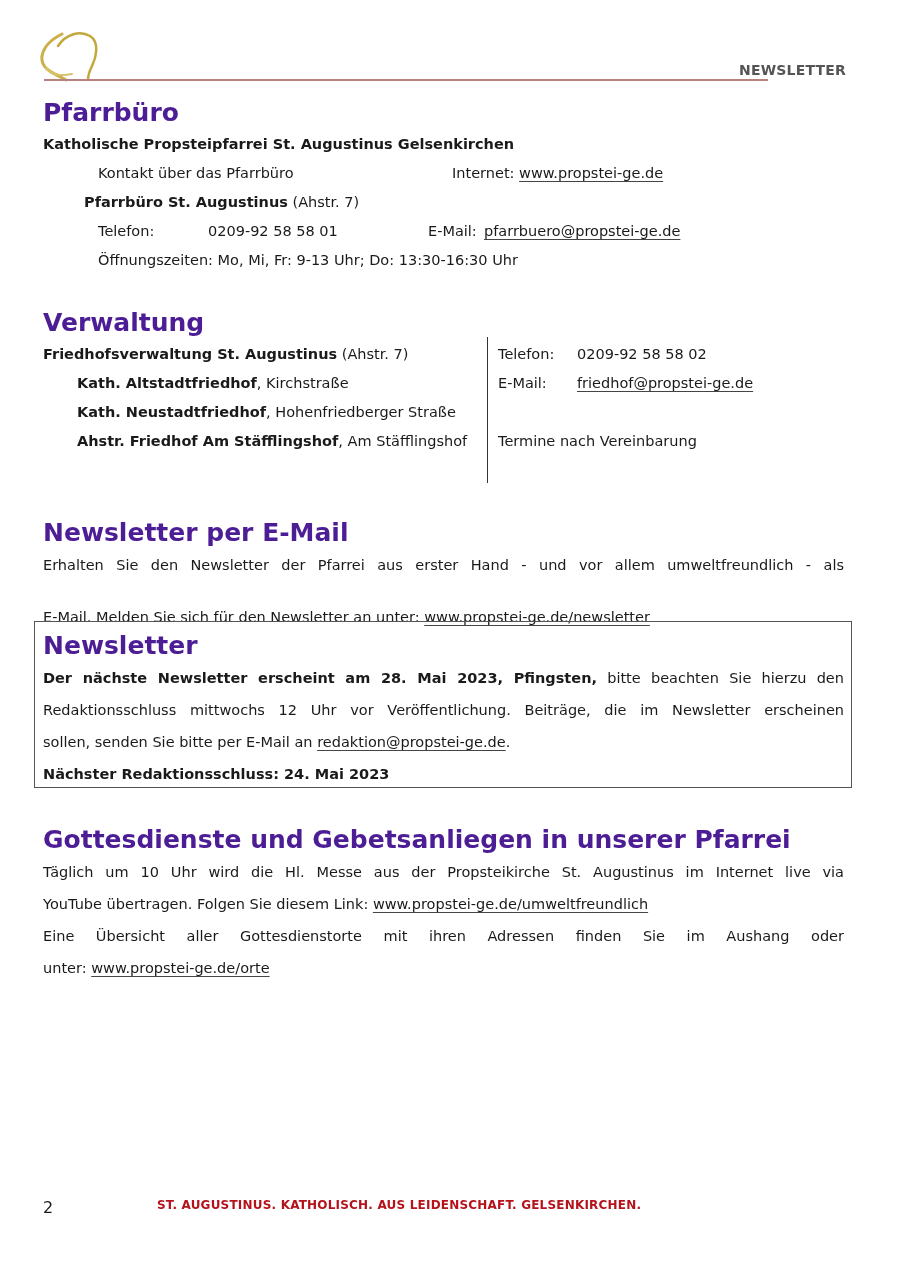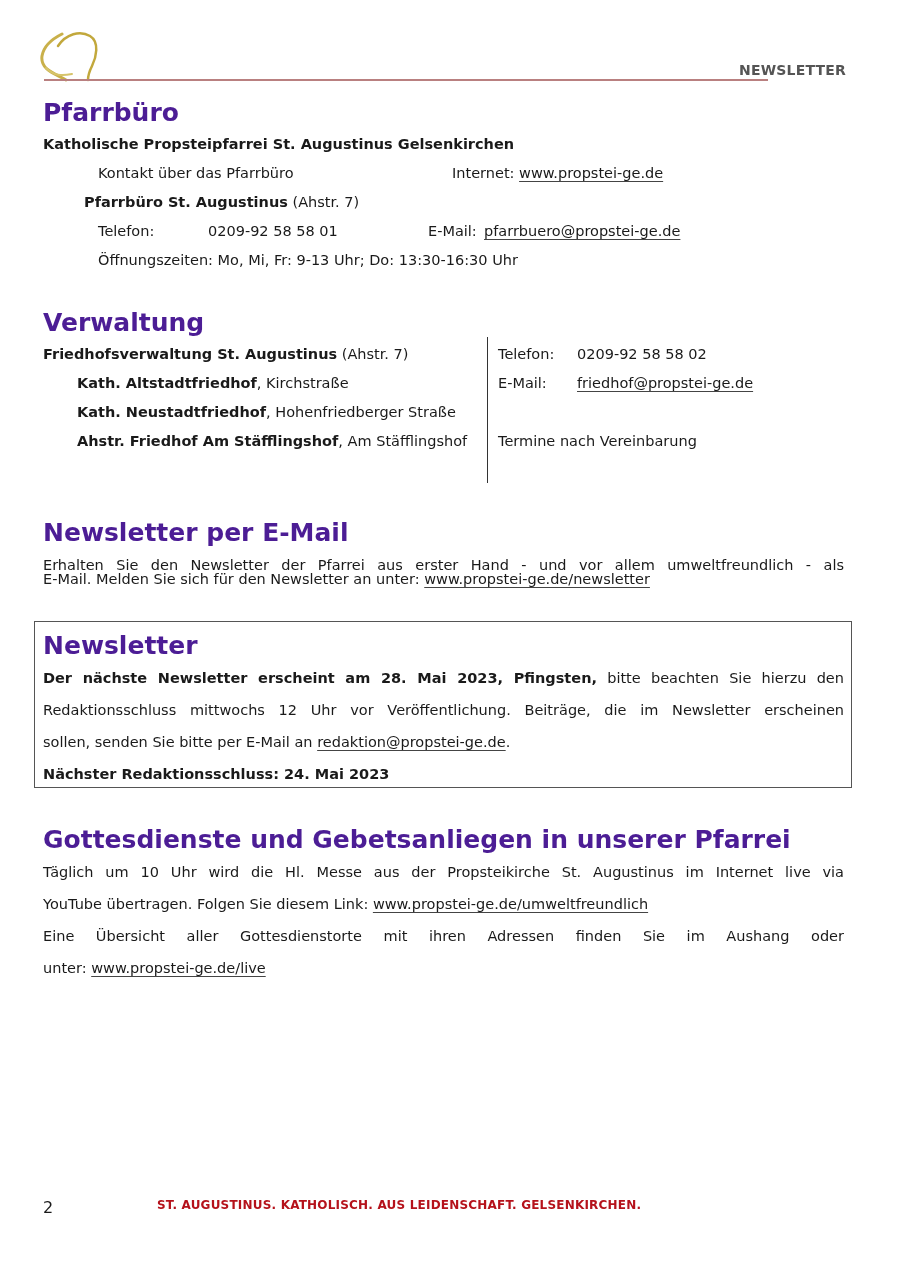--- a/index.html
+++ b/index.html
@@ -70,21 +70,21 @@
 </div>
 <div class="abs vdivider"></div>
 <div class="abs line" style="left:498px; top:345px;">Telefon:</div>
 <div class="abs line" style="left:577px; top:345px;">0209-92 58 58 02</div>
 <div class="abs line" style="left:498px; top:374px;">E-Mail:</div>
 <div class="abs line link" style="left:577px; top:374px;">friedhof@propstei-ge.de</div>
 <div class="abs line" style="left:498px; top:432px;">Termine nach Vereinbarung</div>
 
 <div class="abs h2" style="left:43px; top:518px;">Newsletter per E-Mail</div>
 <div class="abs justify" style="left:43px; top:556px; width:801px;">Erhalten Sie den Newsletter der Pfarrei aus erster Hand - und vor allem umweltfreundlich - als</div>
-<div class="abs line" style="left:43px; top:570px;">
+<div class="abs line" style="left:43px; top:608px;">
   <span>E-Mail. Melden Sie sich für den Newsletter an unter: </span><span class="link">www.propstei-ge.de/newsletter</span>
 </div>
 
 <div class="abs nlbox"></div>
 <div class="abs h2" style="left:43px; top:631px;">Newsletter</div>
 <div class="abs justify" style="left:43px; top:669px; width:801px;">
   <span class="b">Der nächste Newsletter erscheint am 28. Mai 2023, Pfingsten,</span><span> bitte beachten Sie hierzu den</span>
 </div>
 <div class="abs justify" style="left:43px; top:701px; width:801px;">Redaktionsschluss mittwochs 12 Uhr vor Veröffentlichung. Beiträge, die im Newsletter erscheinen</div>
 <div class="abs line" style="left:43px; top:733px;">
@@ -92,17 +92,17 @@
 </div>
 <div class="abs line b" style="left:43px; top:765px;">Nächster Redaktionsschluss: 24. Mai 2023</div>
 
 <div class="abs h2" style="left:43px; top:825px;">Gottesdienste und Gebetsanliegen in unserer Pfarrei</div>
 <div class="abs justify" style="left:43px; top:863px; width:801px;">Täglich um 10 Uhr wird die Hl. Messe aus der Propsteikirche St. Augustinus im Internet live via</div>
 <div class="abs line" style="left:43px; top:895px;">
   <span>YouTube übertragen. Folgen Sie diesem Link: </span><span class="link">www.propstei-ge.de/umweltfreundlich</span>
 </div>
 <div class="abs justify" style="left:43px; top:927px; width:801px;">Eine Übersicht aller Gottesdienstorte mit ihren Adressen finden Sie im Aushang oder</div>
 <div class="abs line" style="left:43px; top:959px;">
-  <span>unter: </span><span class="link">www.propstei-ge.de/live</span>
+  <span>unter: </span><span class="link">www.propstei-ge.de/orte</span>
 </div>
 
 <div class="abs footer-num">2</div>
 <div class="abs footer-tag">ST. AUGUSTINUS. KATHOLISCH. AUS LEIDENSCHAFT. GELSENKIRCHEN.</div>
 
 </body></html>

